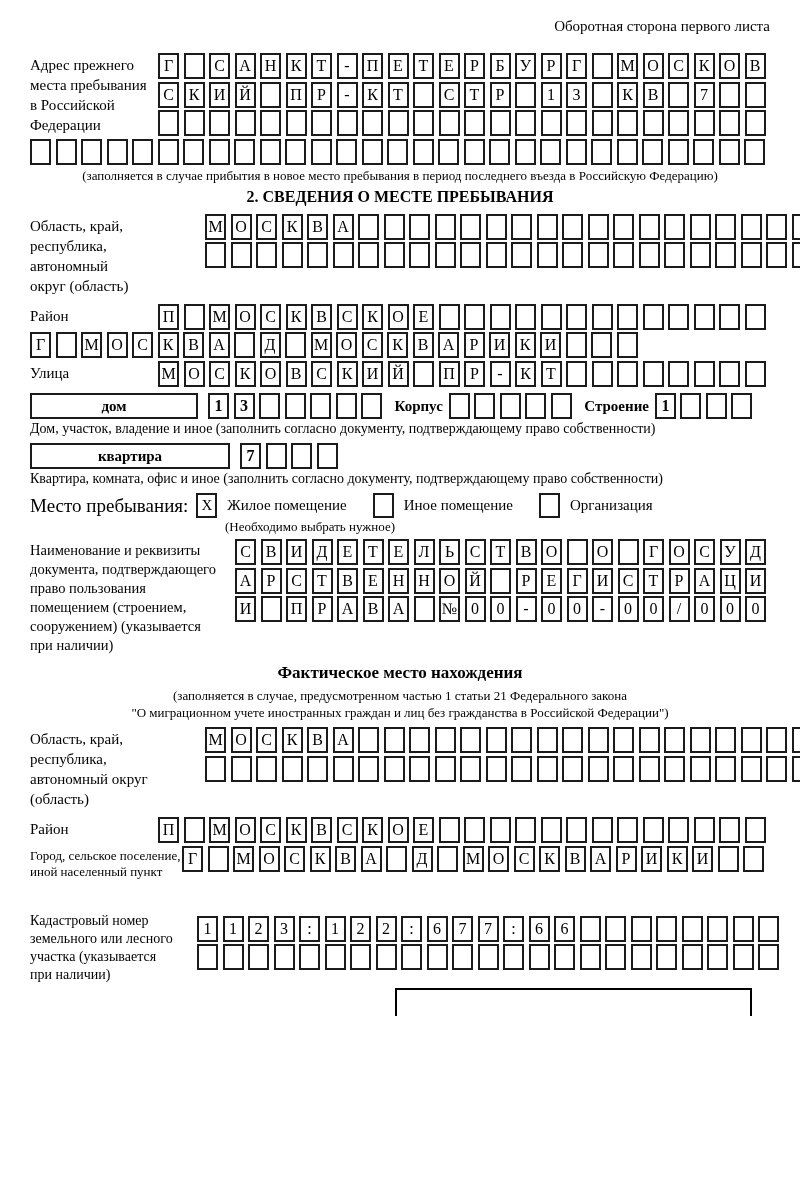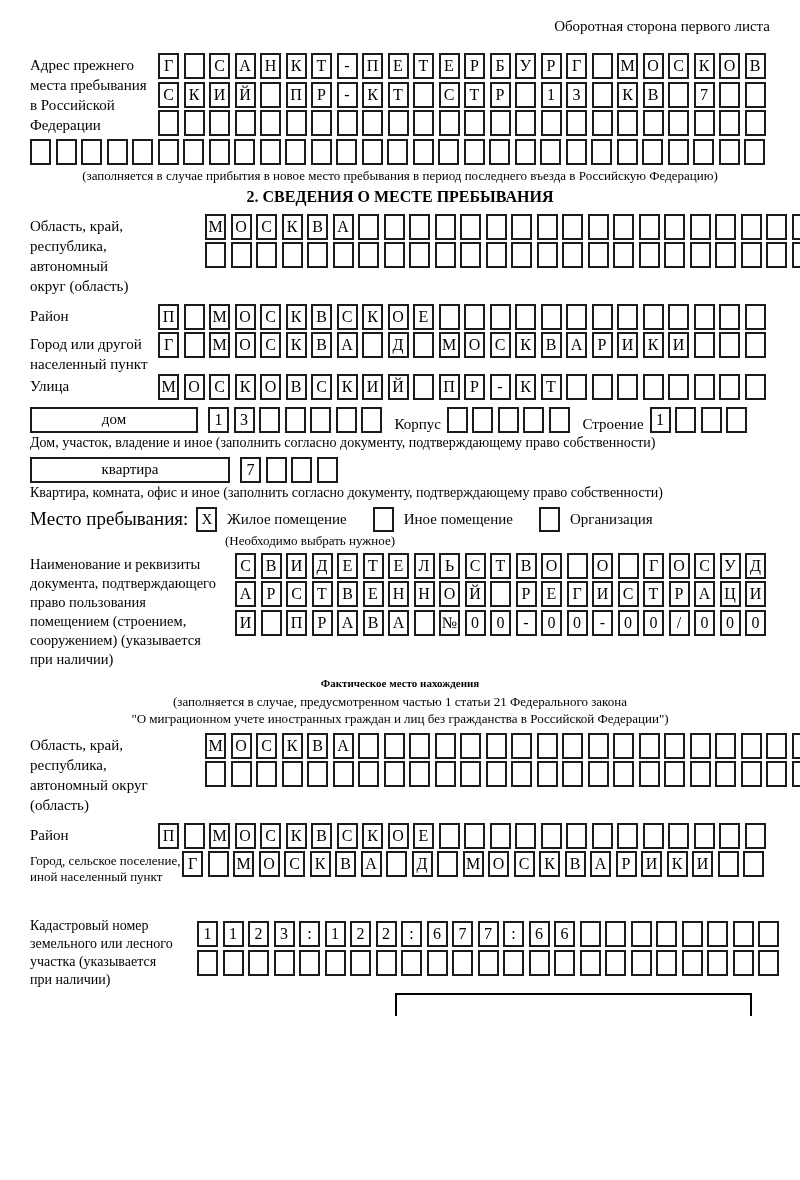--- a/index.html
+++ b/index.html
@@ -24,24 +24,24 @@
   .cell {
     width: 21px; height: 26px; flex: none;
     border: 2px solid #1b1b1b; margin-right: 4.5px;
     display: inline-flex; align-items: center; justify-content: center;
     font-size: 16px; line-height: 1;
   }
   .fullrow { margin-top: 0.5px; }
 
   .note { text-align: center; font-size: 13px; margin: 2px 0 4px; }
   .sec-title { text-align: center; font-weight: bold; font-size: 16px; margin: 4px 0 8px; }
-  .sub-title { text-align: center; font-weight: bold; font-size: 11px; margin: 8px 0 4px; }
+  .sub-title { text-align: center; font-weight: bold; font-size: 17px; margin: 8px 0 4px; }
   .sub-note { text-align: center; font-size: 13px; line-height: 17px; white-space: pre-line; margin-bottom: 6px; }
 
-  .inline-row { display: flex; align-items: flex-end; }
+  .inline-row { display: flex; align-items: center; font-weight: bold; }
   .rect {
     height: 26px; border: 2px solid #1b1b1b; flex: none;
     display: flex; align-items: center; justify-content: center; font-size: 15px;
   }
   .rect-dom { width: 168px; margin-right: 10px; }
   .rect-kv  { width: 200px; margin-right: 10px; }
   .inline-lab { font-size: 15px; margin: 0 6px 0 8px; flex: none; }
   .caption { font-size: 14px; margin: 2px 0 6px; }
 
   .stay { display: flex; align-items: center; margin-top: 2px; }
@@ -282,22 +282,20 @@
         <span class="cell"></span>
         <span class="cell"></span>
         <span class="cell"></span>
         <span class="cell"></span>
         <span class="cell"></span>
         <span class="cell"></span>
       </div>
   </div>
 
   <div class="frow">
-    <div class="lbl">Город или другой
-населенный пункт</div>
     <div class="cells">
         <span class="cell">Г</span>
         <span class="cell"></span>
         <span class="cell">М</span>
         <span class="cell">О</span>
         <span class="cell">С</span>
         <span class="cell">К</span>
         <span class="cell">В</span>
         <span class="cell">А</span>
         <span class="cell"></span>

